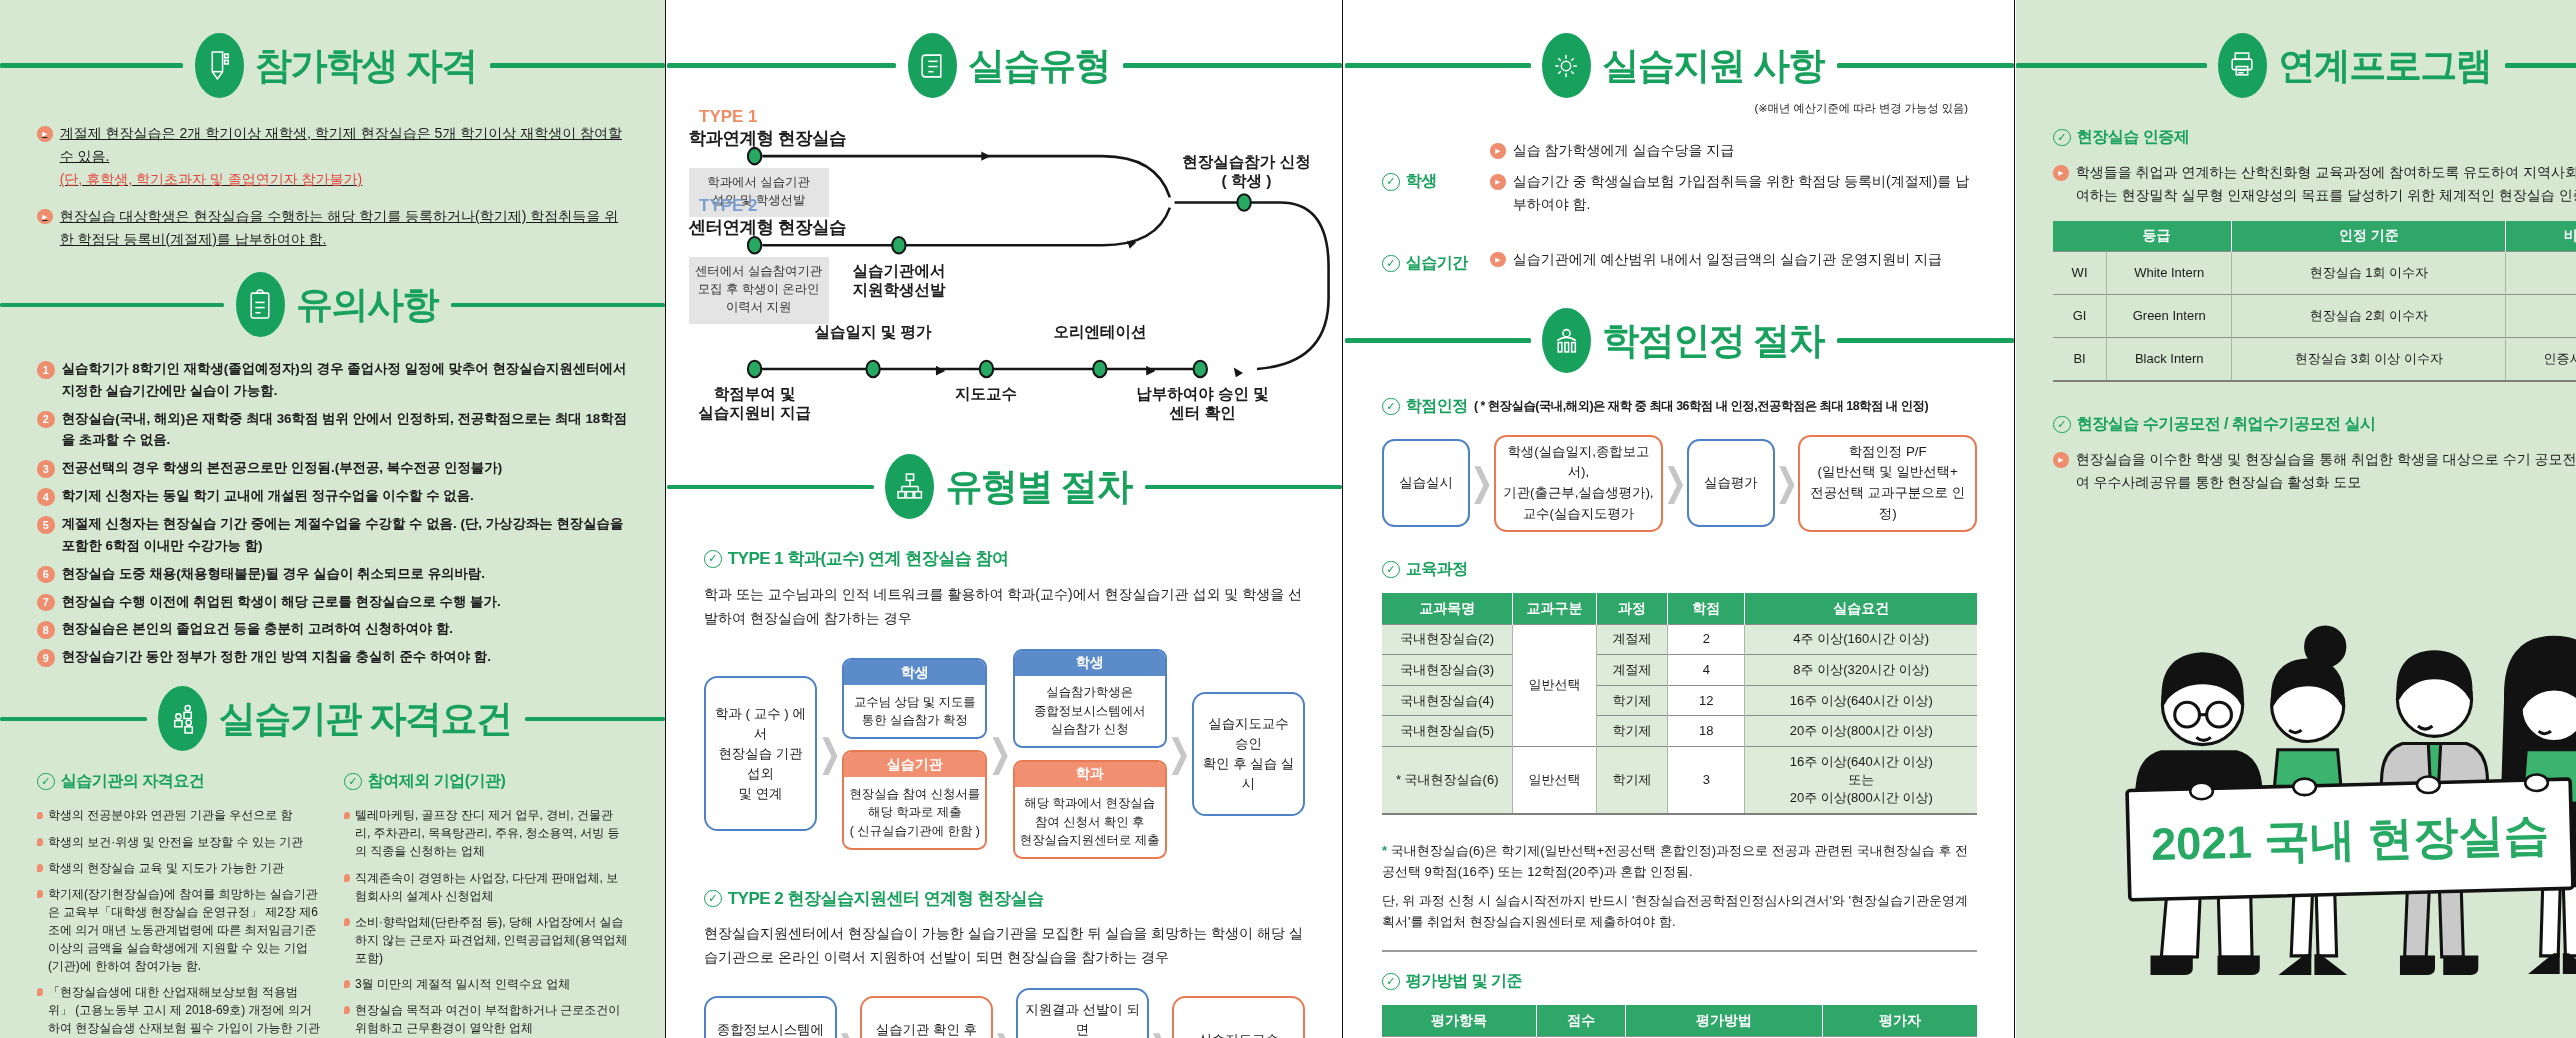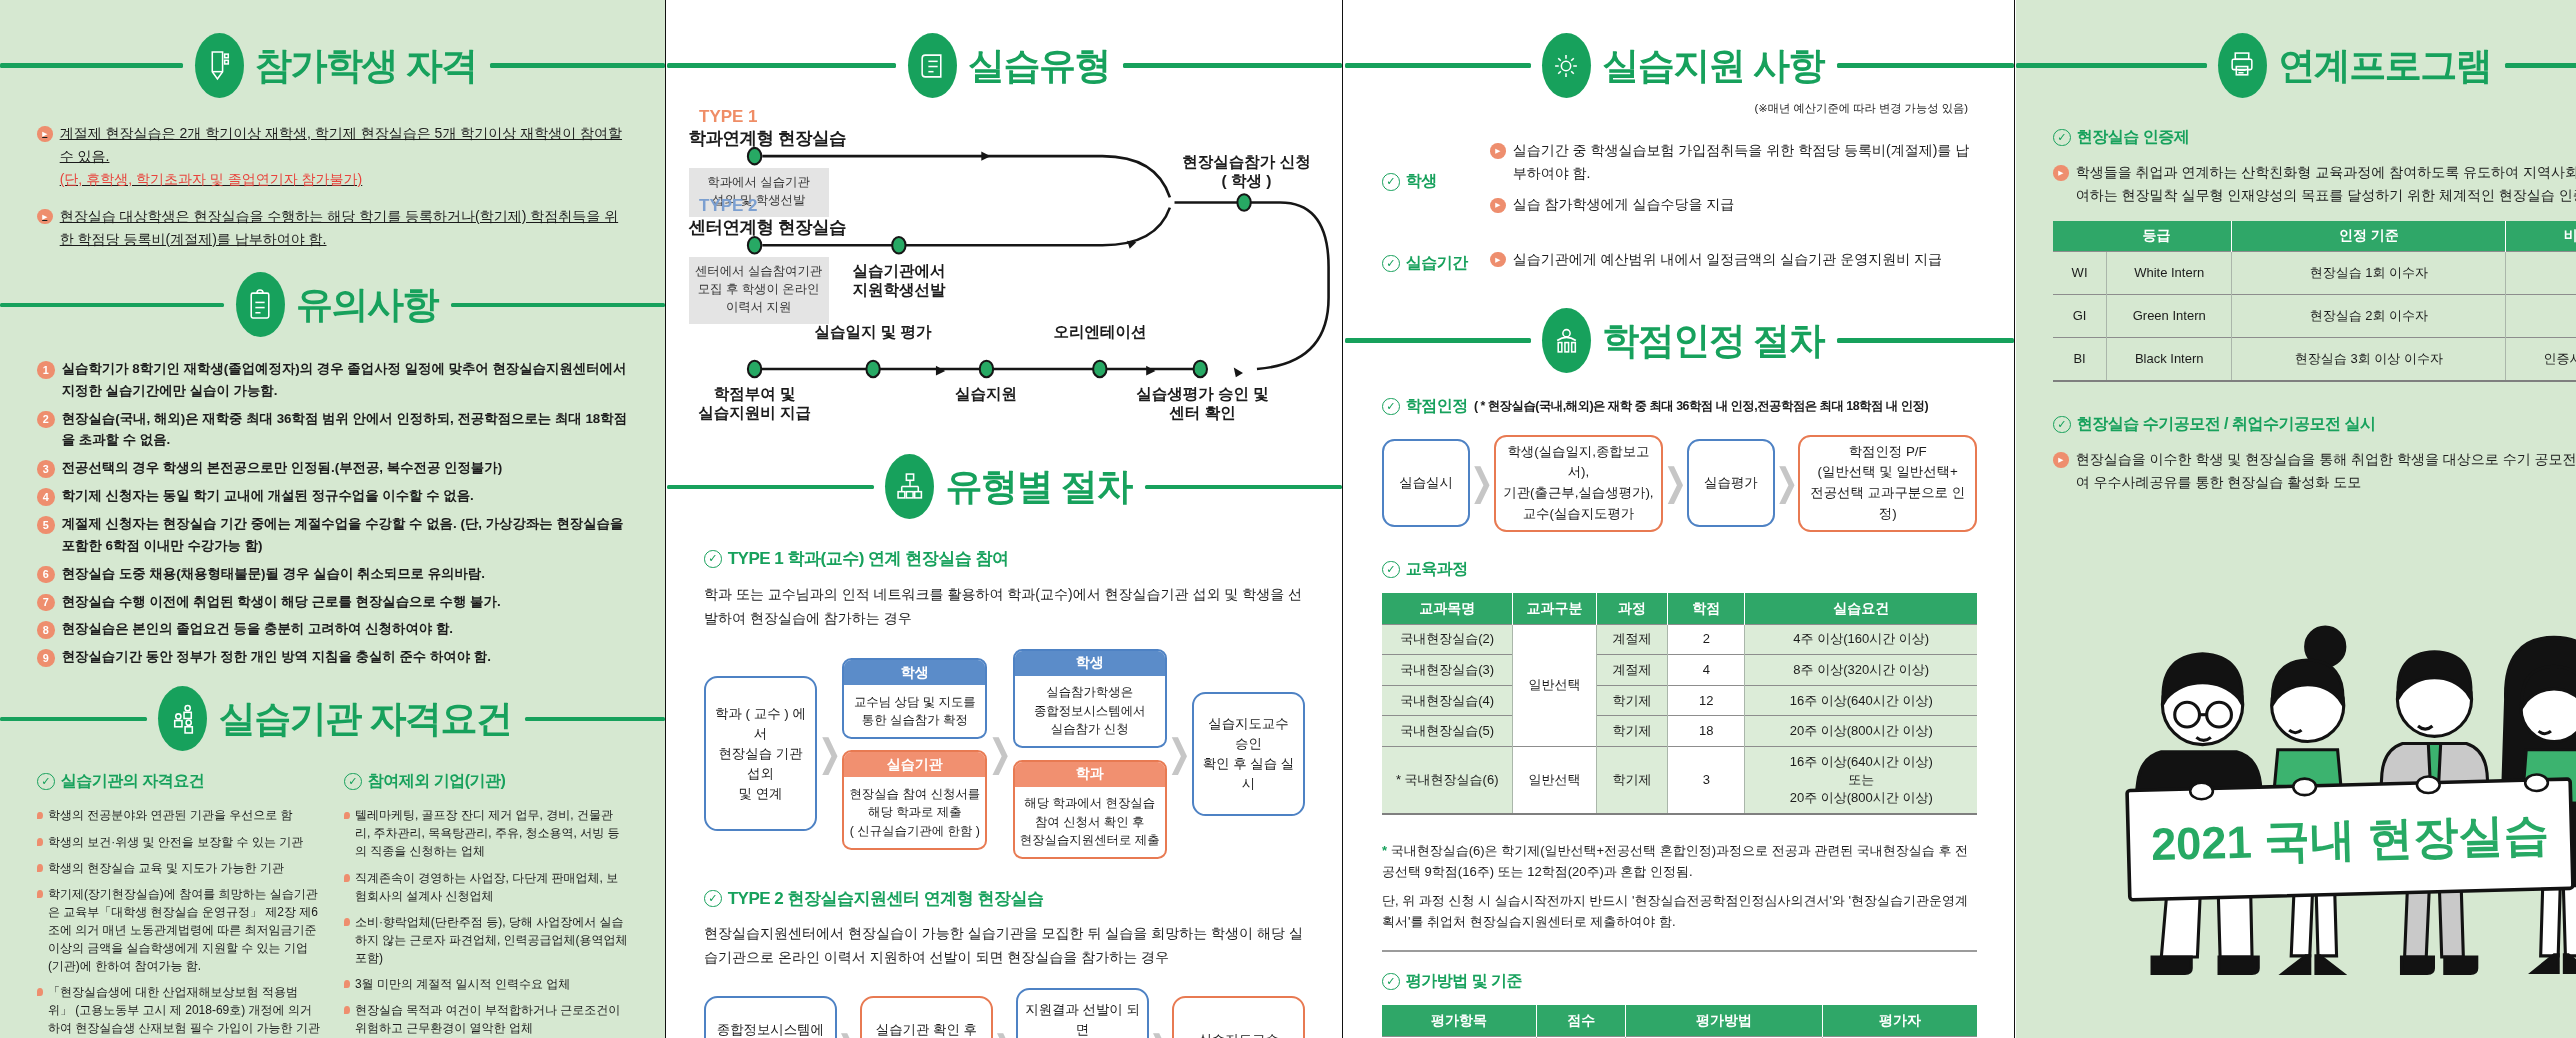--- a/index.html
+++ b/index.html
@@ -315,22 +315,22 @@
 모집 후 학생이 온라인
 이력서 지원</div>
     <div class="dlabel dcenter pre" style="left:505px;top:46px;width:149px;">현장실습참가 신청
 ( 학생 )</div>
     <div class="dlabel dcenter pre" style="left:170px;top:155px;width:124px;">실습기관에서
 지원학생선발</div>
     <div class="dlabel dcenter pre" style="left:139px;top:216px;width:134px;">실습일지 및 평가</div>
     <div class="dlabel dcenter pre" style="left:366px;top:216px;width:134px;">오리엔테이션</div>
     <div class="dlabel dcenter pre" style="left:20.6px;top:278px;width:134px;">학점부여 및
 실습지원비 지급</div>
-    <div class="dlabel dcenter pre" style="left:252px;top:278px;width:134px;">실습지원</div>
-    <div class="dlabel dcenter pre" style="left:466px;top:278px;width:139px;">실습생평가 승인 및
+    <div class="dlabel dcenter pre" style="left:252px;top:278px;width:134px;">지도교수</div>
+    <div class="dlabel dcenter pre" style="left:466px;top:278px;width:139px;">납부하여야 승인 및
 센터 확인</div>
   </div>
 
   <div class="sec-header" style="margin-top:4.1px;">
     <div class="sec-line l"></div>
     <div class="sec-icon">
       <svg width="26" height="29" viewBox="0 0 50 56" fill="none" stroke="#fff" stroke-width="3">
         <rect x="18" y="4" width="14" height="12"></rect>
           <line x1="25" y1="16" x2="25" y2="28"></line>
         <line x1="9" y1="28" x2="41" y2="28"></line>
@@ -430,25 +430,25 @@
 
   <div class="pad">
     <div class="sup-row">
       <div class="sup-label check-head">
         <span class="ck">✓</span>
         <span>학생</span>
       </div>
       <div class="sup-items">
         <div class="brow">
             <span class="obullet">▶</span>
-            <div class="btxt">실습기간 중 학생실습보험 가입점취득을 위한 학점당 등록비(계절제)를 납부하여야 함.</div>
+            <div class="btxt">실습 참가학생에게 실습수당을 지급</div>
           </div>
         <div class="brow">
             <span class="obullet">▶</span>
-            <div class="btxt">실습 참가학생에게 실습수당을 지급</div>
+            <div class="btxt">실습기간 중 학생실습보험 가입점취득을 위한 학점당 등록비(계절제)를 납부하여야 함.</div>
           </div>
       </div>
     </div>
     <div class="sup-row">
       <div class="sup-label check-head">
         <span class="ck">✓</span>
         <span>실습기간</span>
       </div>
       <div class="sup-items">
         <div class="brow">

